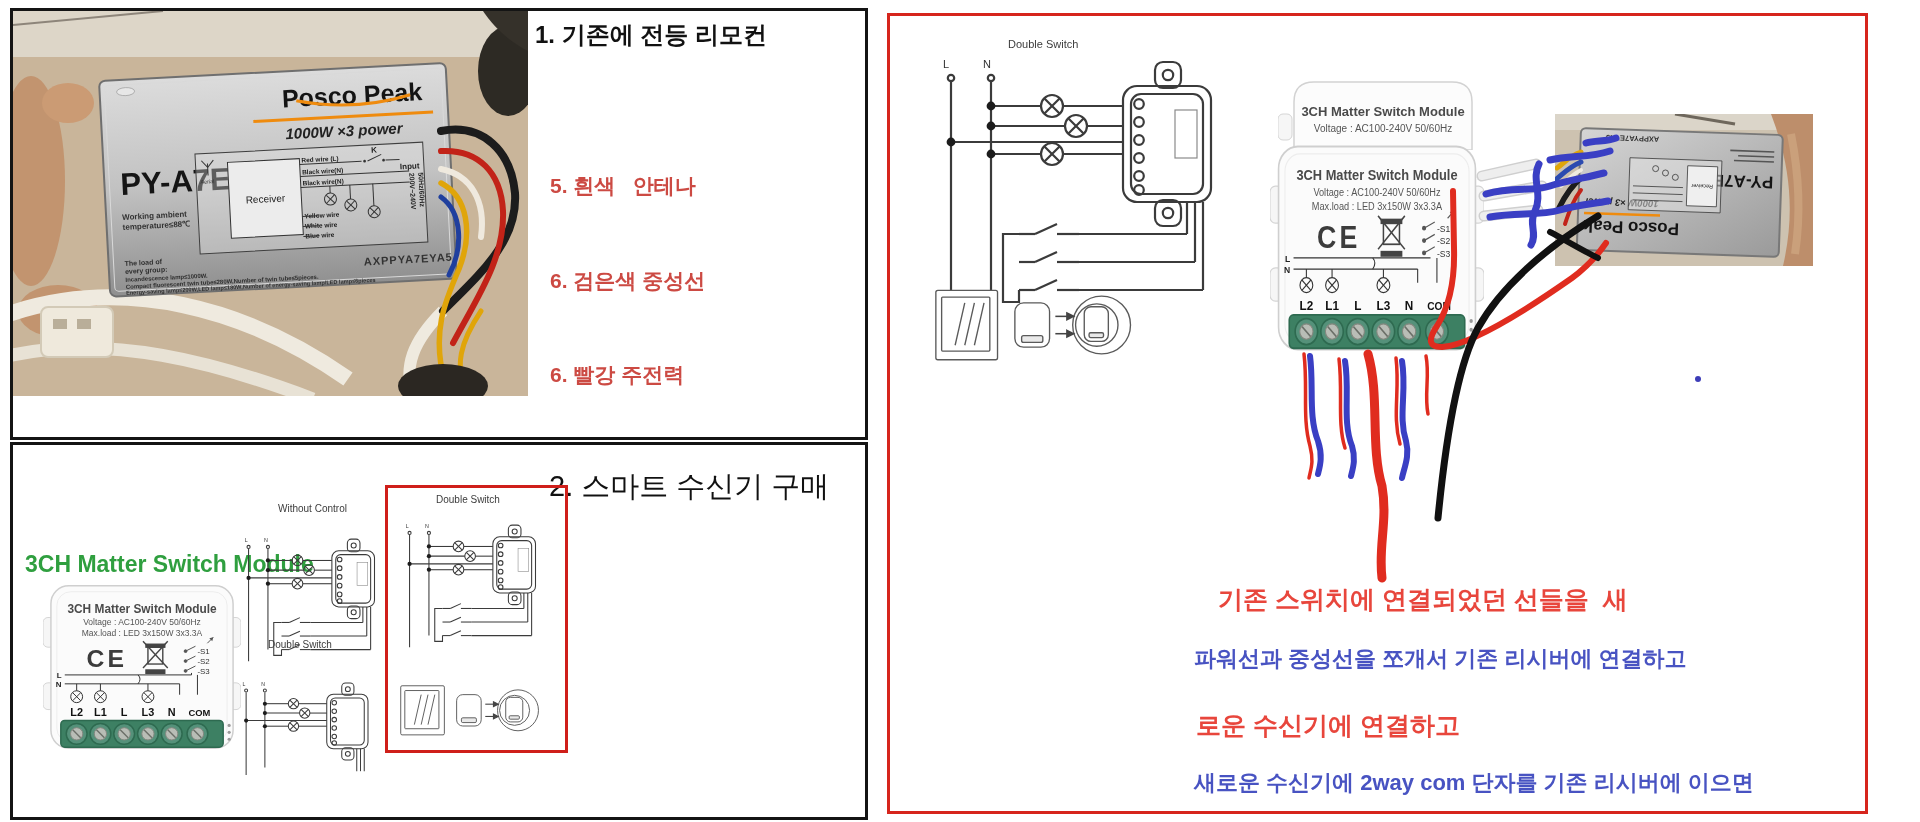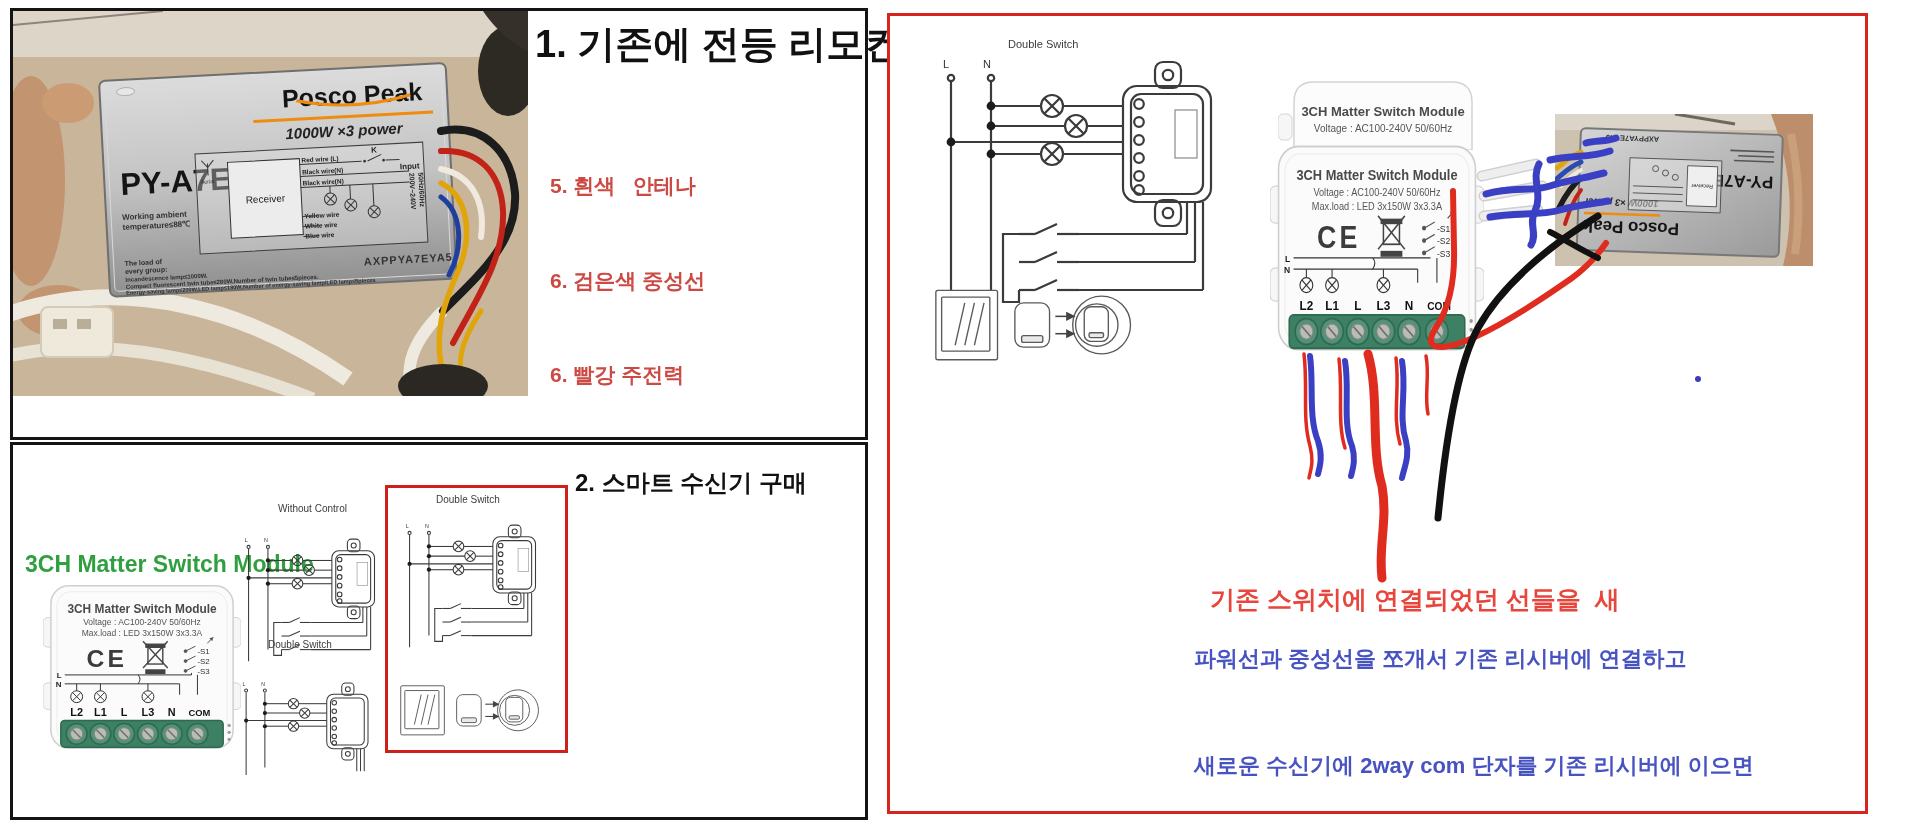--- a/index.html
+++ b/index.html
@@ -3,34 +3,34 @@
 <meta charset="utf-8">
 <style>
   html,body{margin:0;padding:0;background:#fff;}
   .canvas{position:relative;width:1920px;height:822px;background:#ffffff;
           font-family:"Liberation Sans",sans-serif;overflow:hidden;}
   .panel{position:absolute;background:#fff;}
   #panel1{left:10px;top:8px;width:852px;height:426px;border:3px solid #141414;}
   #panel2{left:10px;top:442px;width:852px;height:372px;border:3px solid #141414;}
   #panel3{left:887px;top:13px;width:975px;height:795px;border:3px solid #d6251d;}
   .abs{position:absolute;}
-  .p1-title{left:522px;top:8px;font-size:38px;font-weight:700;color:#111;white-space:pre;}
-  .p2-title{left:562px;top:22px;font-size:24px;font-weight:700;color:#111;white-space:pre;}
+  .p1-title{left:522px;top:8px;font-size:24px;font-weight:700;color:#111;white-space:pre;}
+  .p2-title{left:536px;top:22px;font-size:29px;font-weight:400;color:#111;white-space:pre;}
   .wire-list{left:537px;top:96px;font-size:21px;font-weight:700;color:#cc4a43;
              line-height:31.5px;white-space:pre;}
   .wire-gap{height:44px;}
   .green-title{left:12px;top:106px;font-size:23px;font-weight:700;color:#2f9f3f;white-space:pre;}
   .diag-label{font-size:10px;color:#3c3c3c;white-space:pre;}
   .redbox{left:372px;top:40px;width:177px;height:262px;border:3px solid #cf1f1a;}
   .p3-diag-label{left:118px;top:22px;font-size:11px;color:#3c3c3c;white-space:pre;}
   .red-note{left:306px;top:478px;font-size:25px;font-weight:700;color:#e8463c;
             line-height:42px;white-space:pre;}
-  .red-note .indent{margin-left:14px;}
+  .red-note .indent{margin-left:22px;}
   .blue-notes{left:304px;top:576px;font-size:22px;font-weight:700;color:#4853c2;white-space:pre;}
-  .blue-notes .l1{margin-bottom:25px;}
+  .blue-notes .l1{margin-bottom:42px;}
   .blue-notes .l2{}
   .dot{left:805px;top:360px;width:6px;height:6px;border-radius:50%;background:#3d3db8;}
   svg text{font-family:"Liberation Sans",sans-serif;}
 </style>
 </head>
 <body>
 
 <svg width="0" height="0" style="position:absolute" aria-hidden="true">
   <defs>
     <linearGradient id="gSilver" x1="0" y1="0" x2="0" y2="1">
@@ -601,20 +601,21 @@
           <path d="M512 345 C 517 375, 508 400, 516 425 C 520 440, 514 452, 512 462" stroke="#3a3fc4" stroke-width="6"></path>
           <path d="M536 340 C 540 360, 534 378, 538 398" stroke="#e02c1f" stroke-width="3.5"></path>
         </g>
       </g>
     </svg>
 
     <div class="abs dot"></div>
 
     <div class="abs red-note">
       <div class="indent">기존 스위치에 연결되었던 선들을  새</div>
+      <div>로운 수신기에 연결하고</div>
     </div>
 
     <div class="abs blue-notes">
       <div class="l1">파워선과 중성선을 쪼개서 기존 리시버에 연결하고</div>
       <div class="l2">새로운 수신기에 2way com 단자를 기존 리시버에 이으면</div>
       
       
     </div>
   </div>
 </div>

